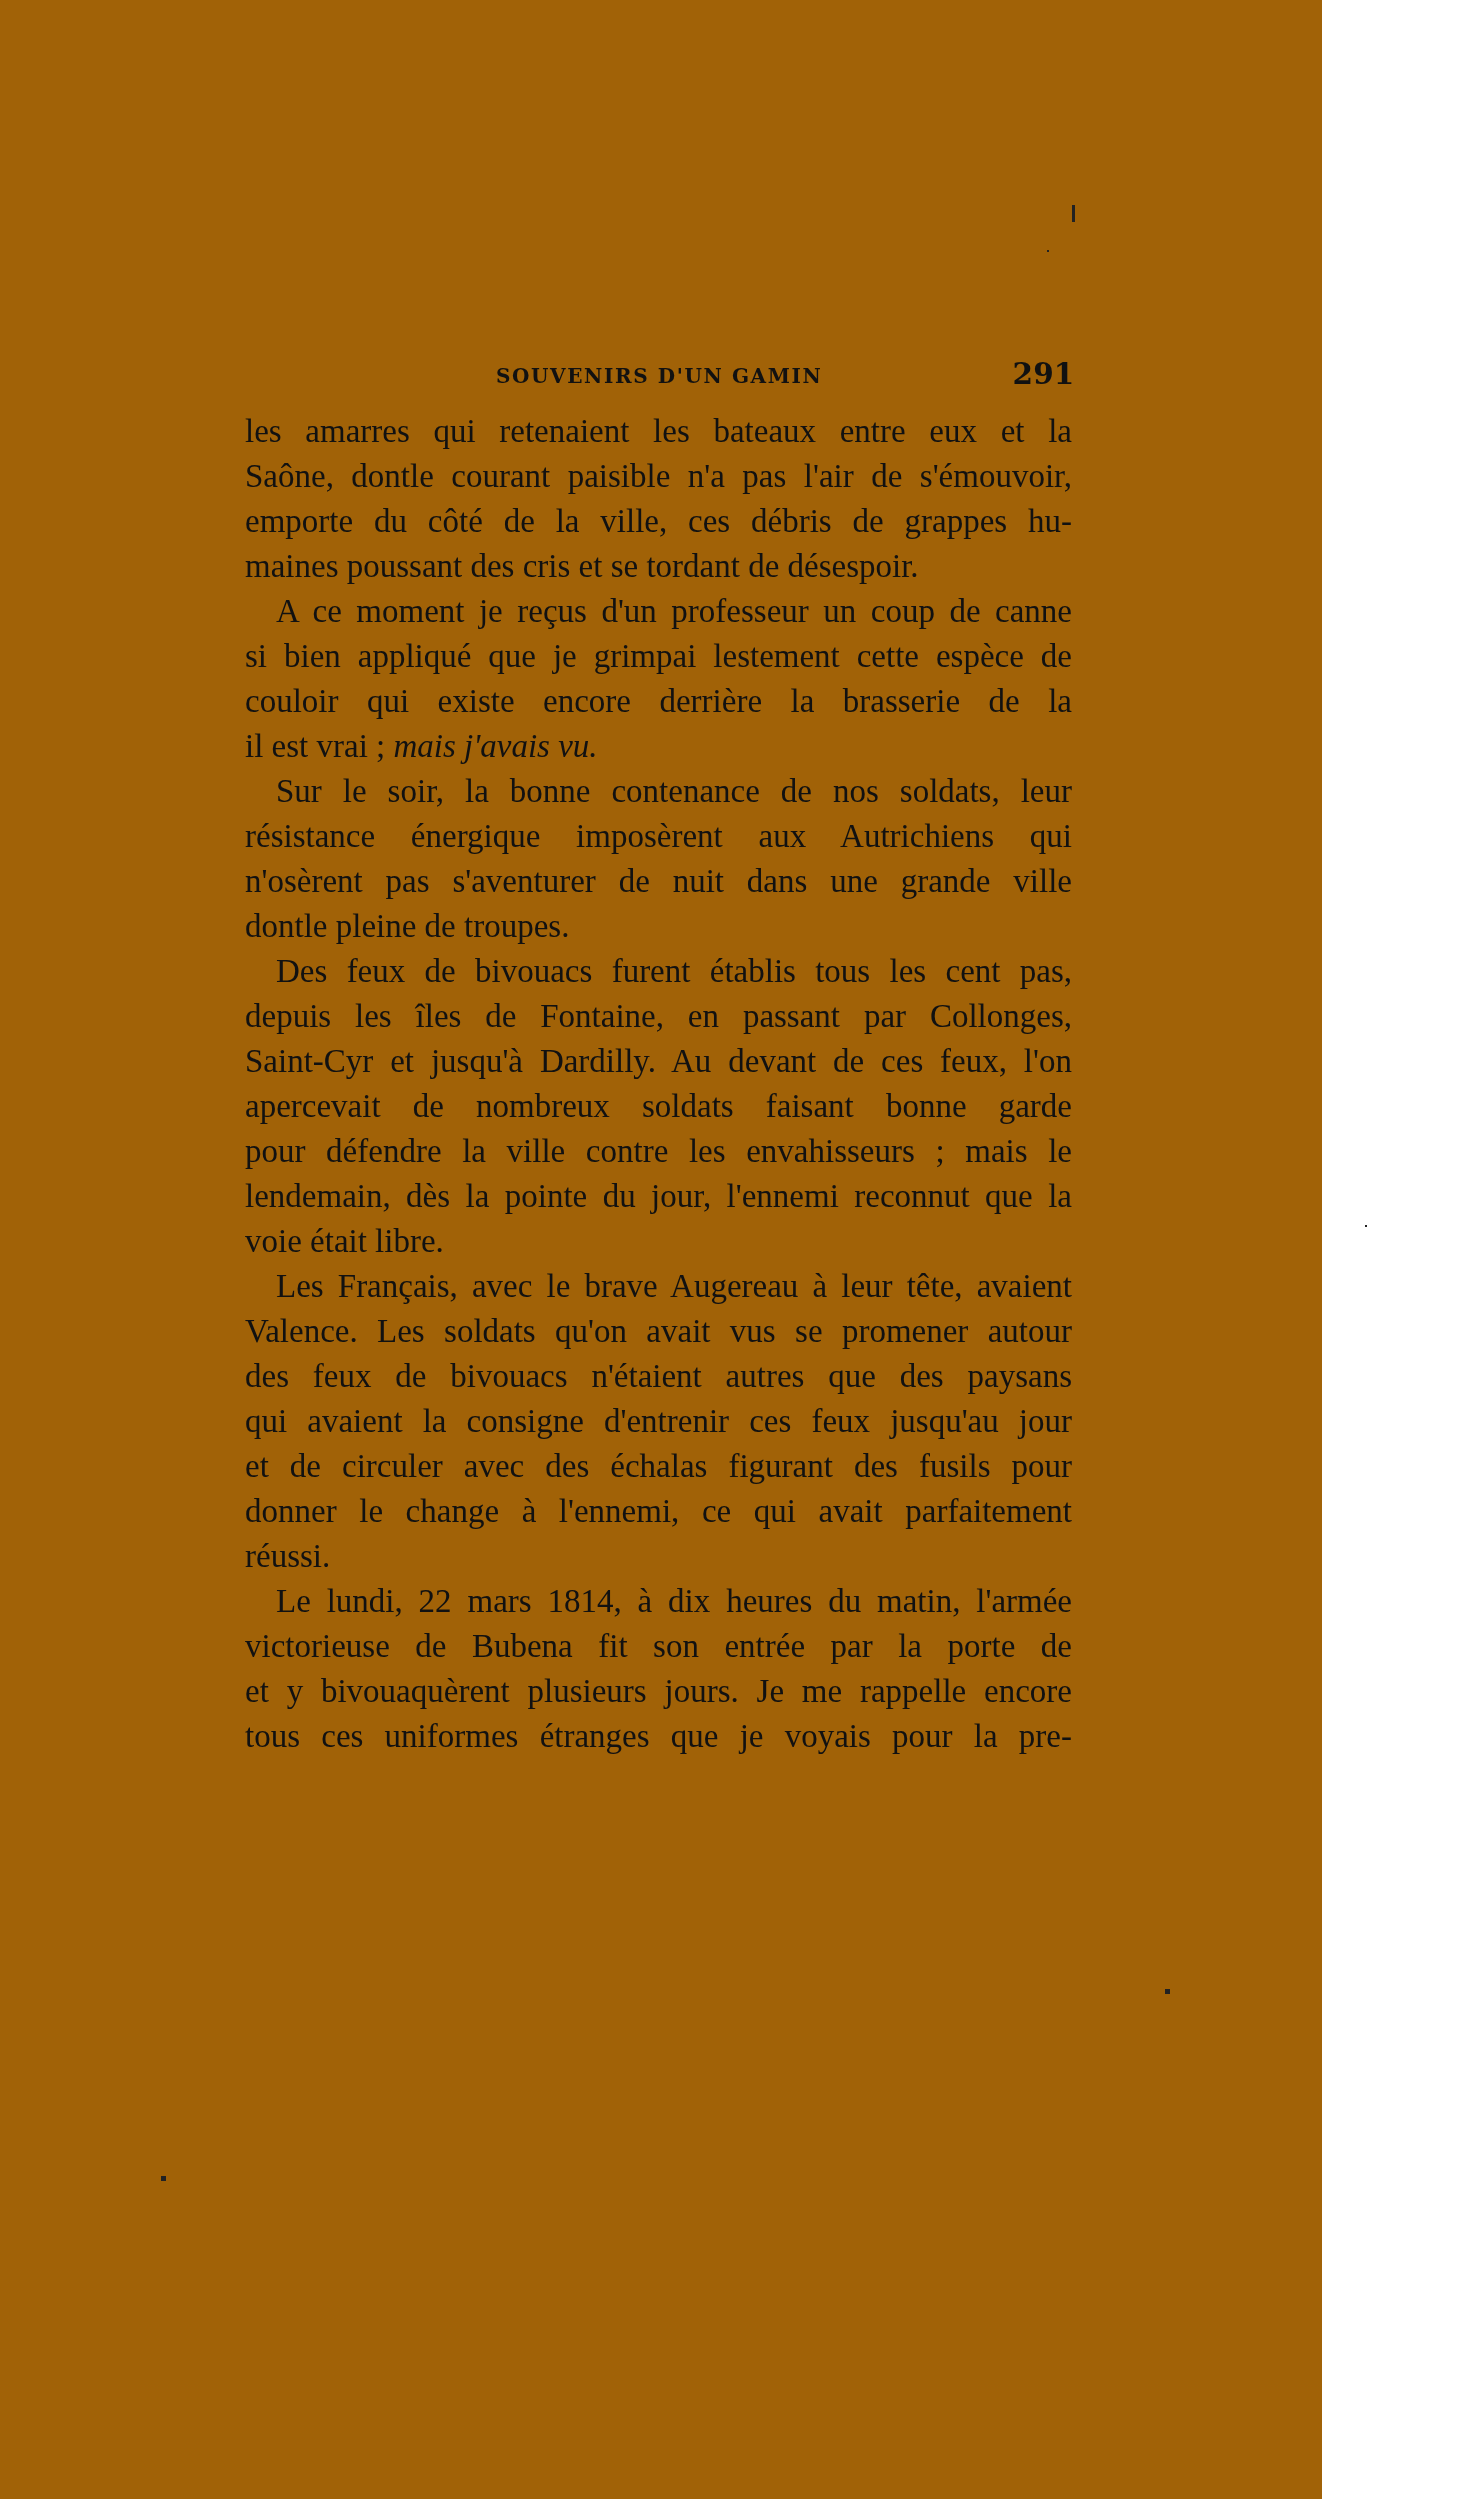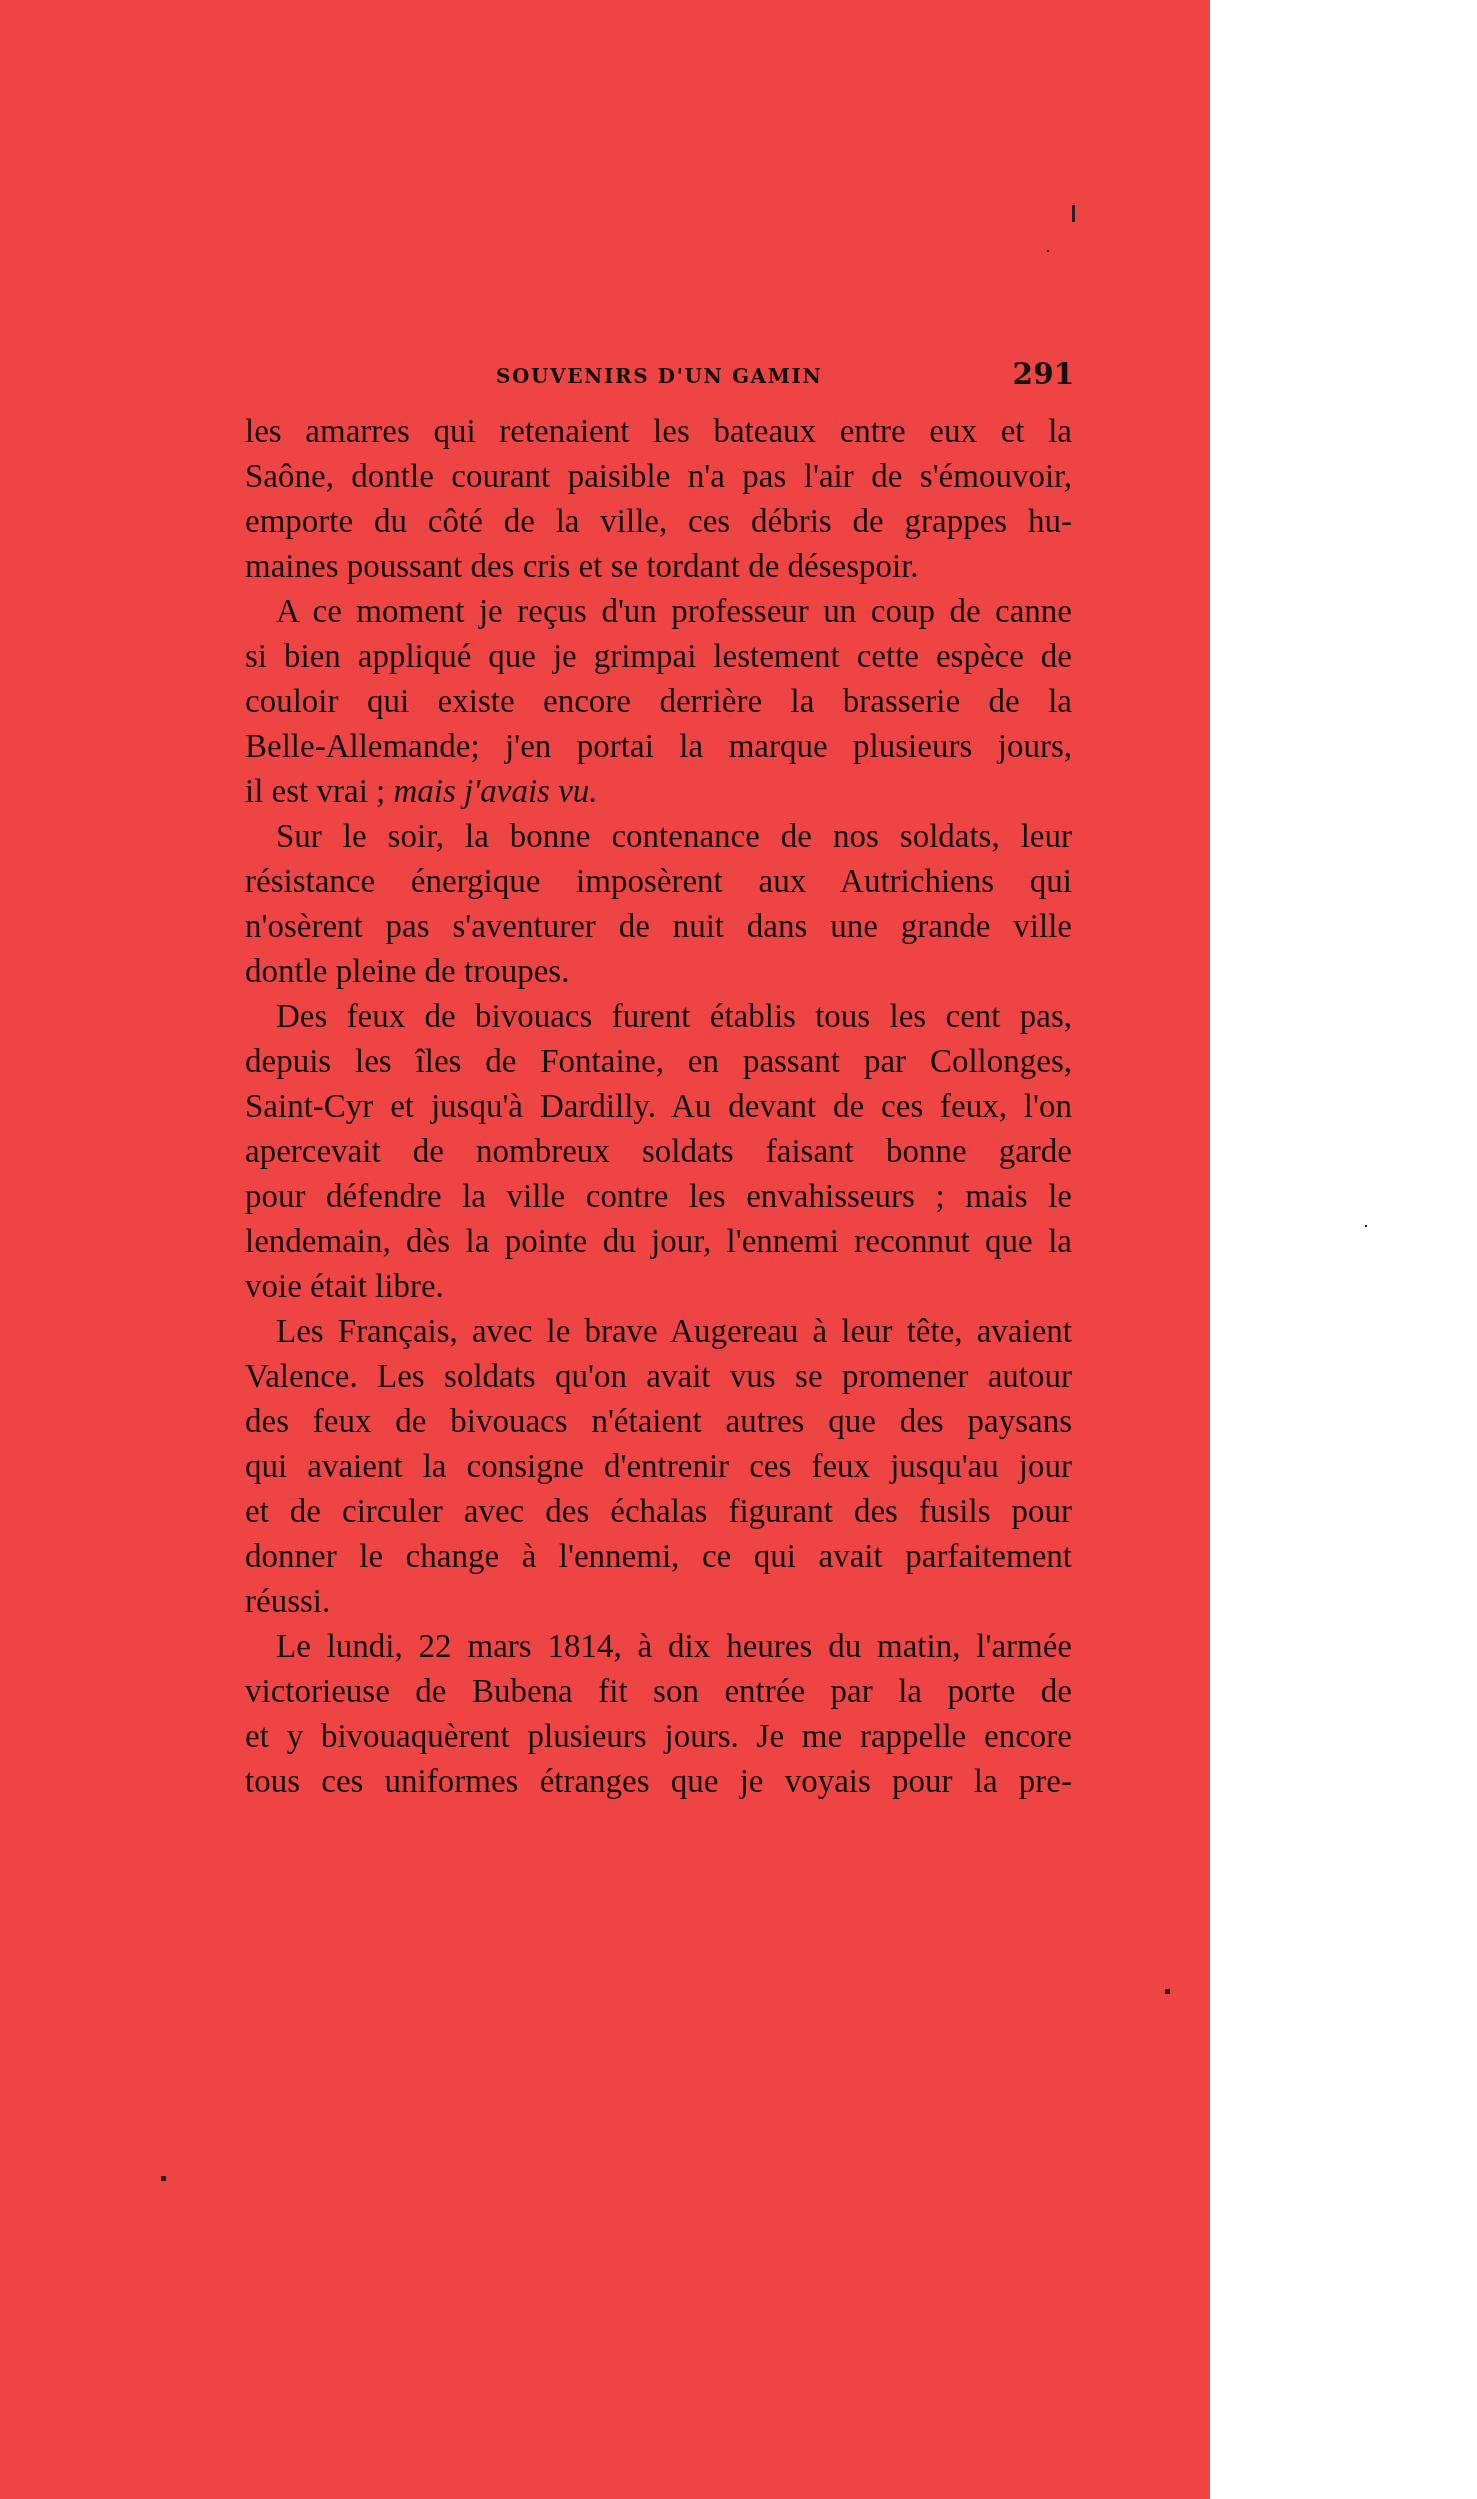--- a/index.html
+++ b/index.html
@@ -1,17 +1,17 @@
 <!DOCTYPE html>
 <html style="font-size:12.4px"><head>
 <meta charset="utf-8">
 <style>
   html, body { margin: 0; padding: 0; background: #ffffff; }
   body { width: 1478px; height: 2500px; position: relative; overflow: hidden; }
-  .page { position: absolute; left: 0; top: 0; width: 1210px; height: 2500px; background: #ef4444; }
+  .page { position: absolute; left: 0; top: 0; width: 1302px; height: 2500px; background: #a16207; padding-left: 20px; }
   .header {
     position: absolute; left: 245px; top: 358px; width: 837px; height: 47px;
     font-family: "DejaVu Serif", serif; color: #111;
   }
   .running-title {
     position: absolute; left: 251px; top: 6.2px;
     font-size: 20px; font-weight: bold; letter-spacing: 1.6px; font-variant: small-caps;
   }
   .page-number {
     position: absolute; right: 7.8px; top: -1.6px; font-size: 29.5px; font-weight: bold;
@@ -43,21 +43,20 @@
       <span class="line">les amarres qui retenaient les bateaux entre eux et la</span>
       <span class="line">Saône, dontle courant paisible n'a pas l'air de s'émouvoir,</span>
       <span class="line">emporte du côté de la ville, ces débris de grappes hu-</span>
       <span class="line last">maines poussant des cris et se tordant de désespoir.</span>
     </div>
 
     <div>
       <span class="line indent">A ce moment je reçus d'un professeur un coup de canne</span>
       <span class="line">si bien appliqué que je grimpai lestement cette espèce de</span>
       <span class="line">couloir qui existe encore derrière la brasserie de la</span>
-      <span class="line">Belle-Allemande; j'en portai la marque plusieurs jours,</span>
       <span class="line last"><span>il est vrai ; </span><span class="ital">mais j'avais vu.</span></span>
     </div>
 
     <div>
       <span class="line indent">Sur le soir, la bonne contenance de nos soldats, leur</span>
       <span class="line">résistance énergique imposèrent aux Autrichiens qui</span>
       <span class="line">n'osèrent pas s'aventurer de nuit dans une grande ville</span>
       <span class="line last">dontle pleine de troupes.</span>
     </div>
 

